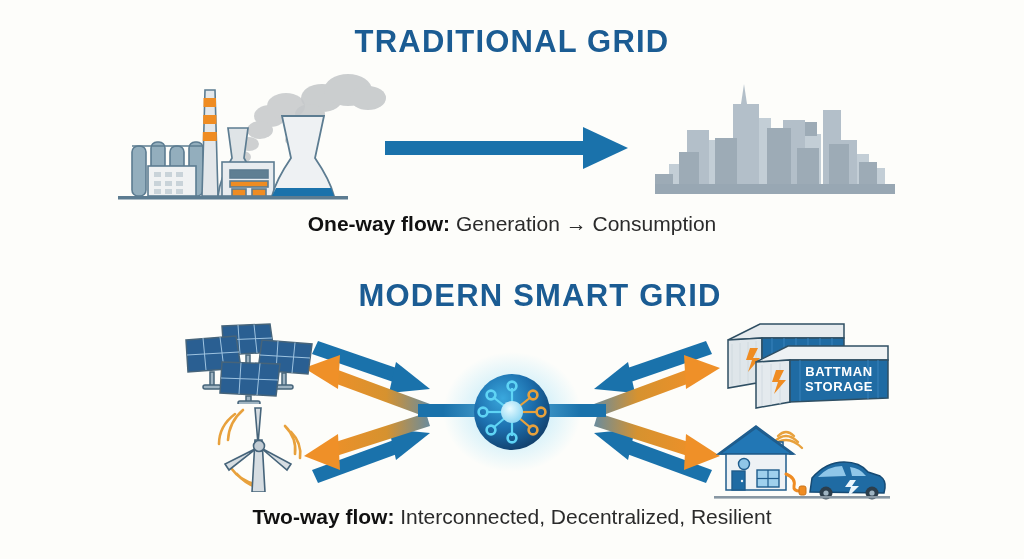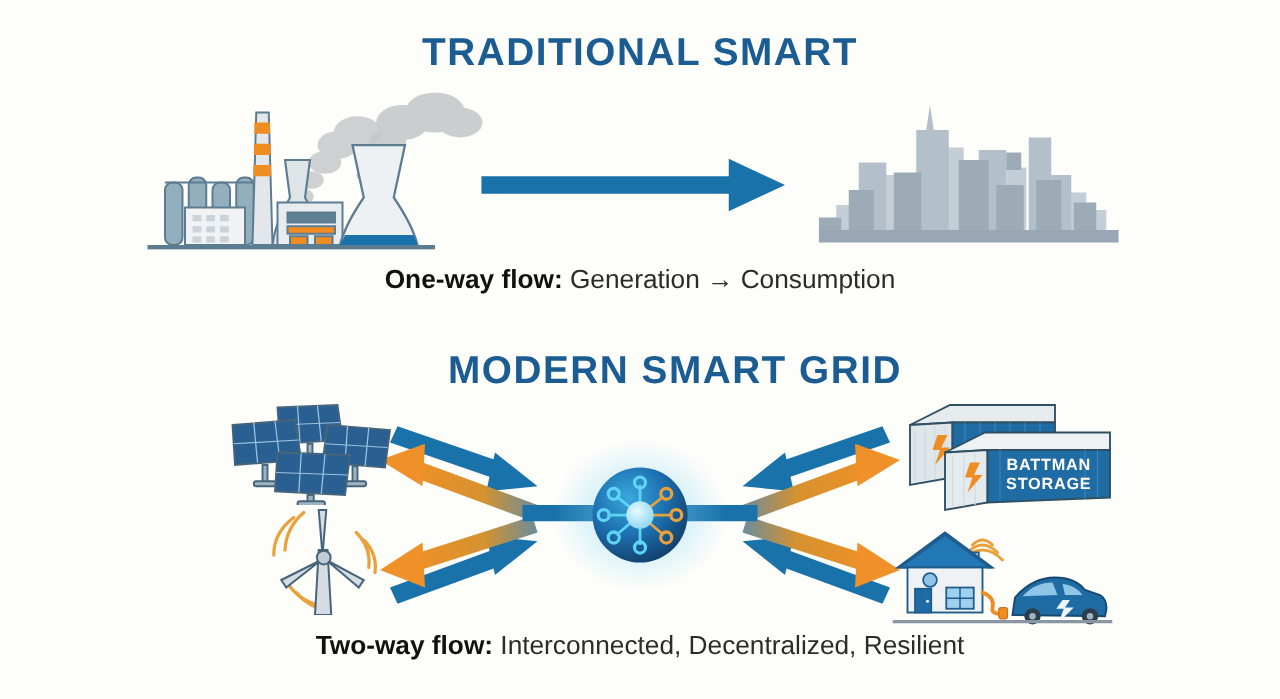--- a/index.html
+++ b/index.html
@@ -58,21 +58,21 @@
   }
   .node {
     position: absolute;
   }
 </style>
 </head>
 <body>
 
 <div id="infographic">
 
-  <div class="heading" id="heading-traditional">TRADITIONAL SMART</div>
+  <div class="heading" id="heading-traditional">TRADITIONAL GRID</div>
 
   <svg class="node" style="left:110px; top:58px;" width="290" height="150" viewBox="0 0 290 150">
 
     <g fill="#c6c9cb" opacity="0.85">
       <ellipse cx="160" cy="58" rx="16" ry="11"></ellipse>
       <ellipse cx="176" cy="48" rx="19" ry="13"></ellipse>
       <ellipse cx="150" cy="72" rx="13" ry="9"></ellipse>
       <ellipse cx="139" cy="86" rx="10" ry="7"></ellipse>
       <ellipse cx="133" cy="99" rx="8" ry="6"></ellipse>
     </g>

